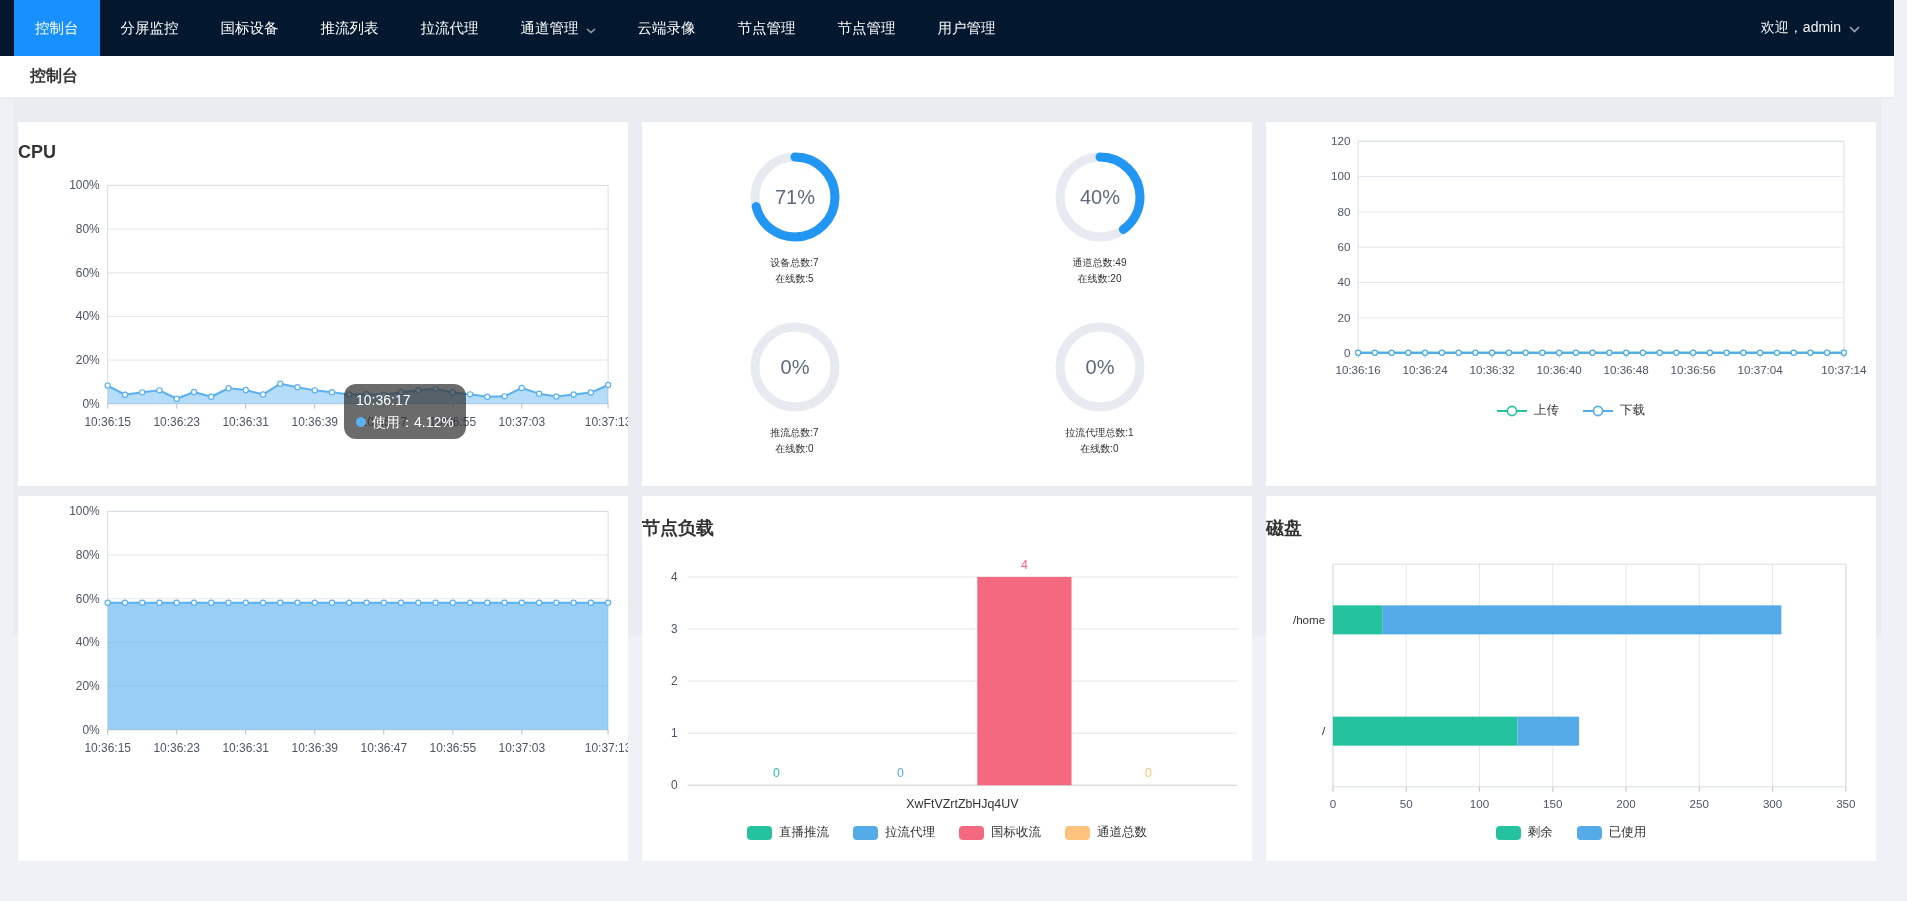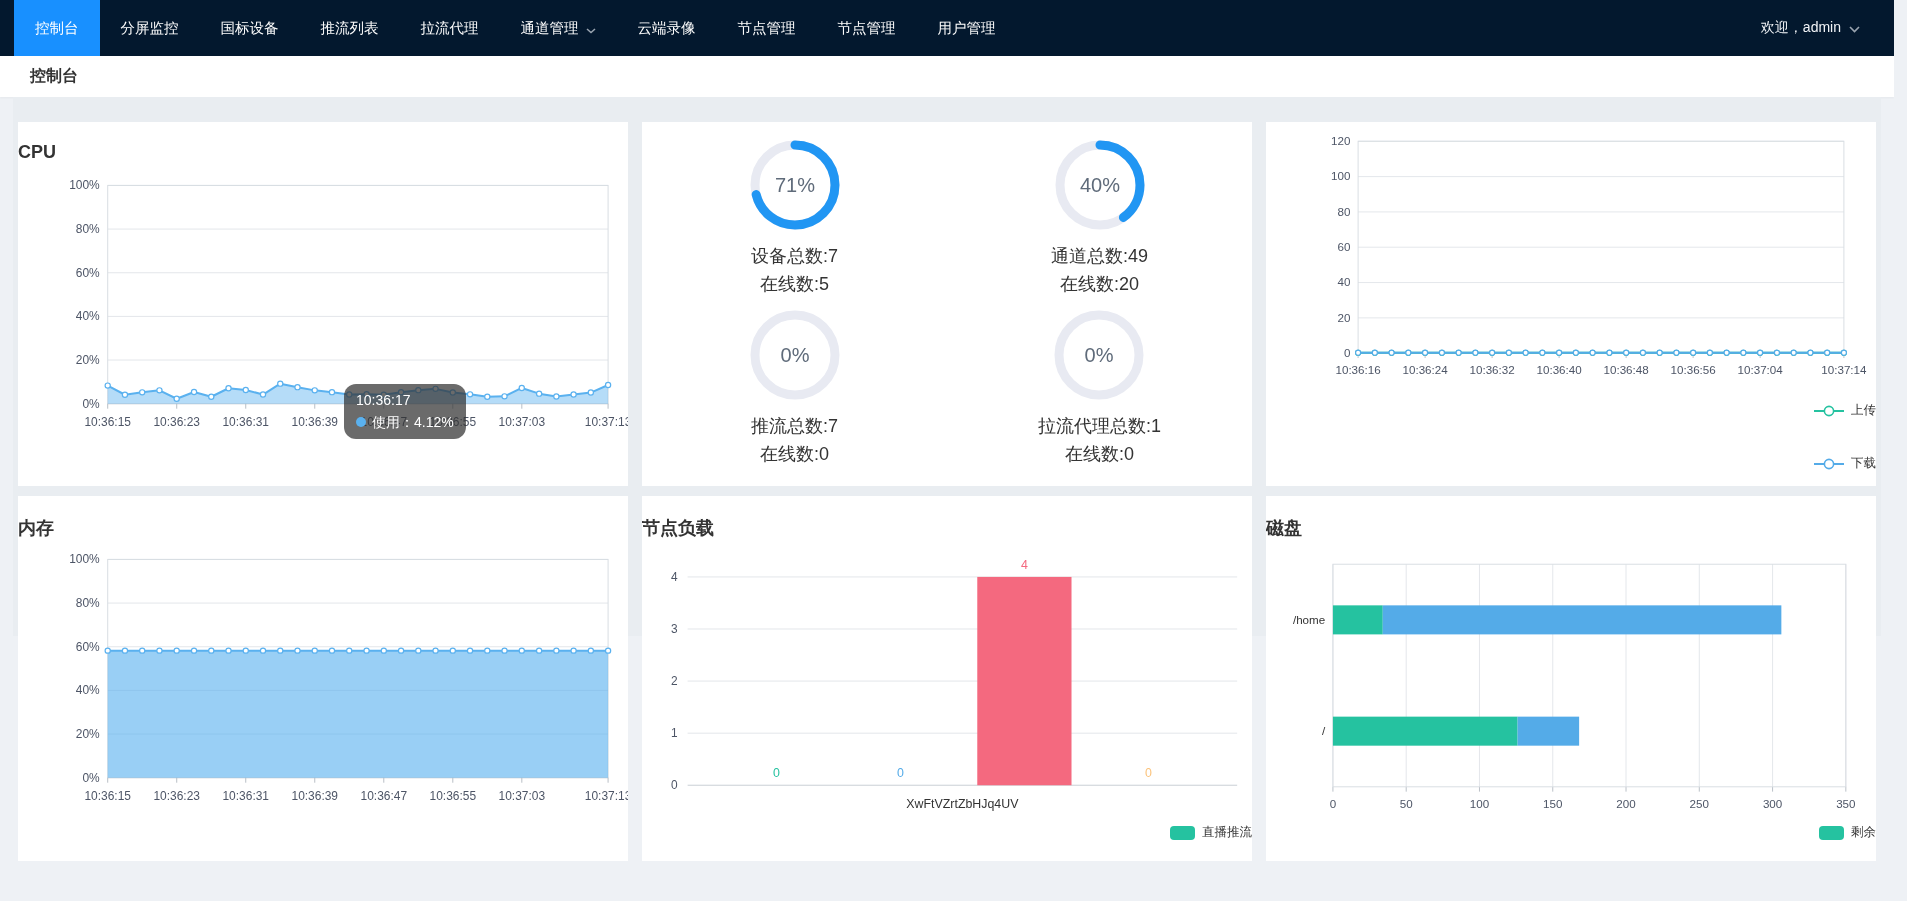--- a/index.html
+++ b/index.html
@@ -29,30 +29,30 @@
 
   
   .content{position:absolute;left:13px;right:13px;top:97px;bottom:0;background:#e9edf1;}
   .grid{display:grid;grid-template-columns:1fr 1fr 1fr;grid-template-rows:364px 365px;
     gap:10px 14px;padding:25px 5px 0 5px;}
   .panel{background:#fff;position:relative;overflow:hidden;}
   .panel-title{padding-top:20px;height:28px;font-size:18px;font-weight:bold;color:#333;}
   .chart-svg{display:block;margin:2px auto 0 auto;}
 
   
-  .legend{margin-top:-12px;display:flex;justify-content:center;align-items:flex-end;gap:36px;flex-direction:column;}
+  .legend{margin-top:-12px;display:flex;justify-content:center;align-items:flex-end;gap:24px;}
   .legend-item{display:flex;align-items:center;gap:7px;cursor:pointer;}
   .legend-item .swatch{width:25px;height:14px;border-radius:4px;display:inline-block;}
   .legend-item .label{font-size:12.5px;color:#333;}
 
   
   .gauge-grid{position:absolute;left:0;right:0;top:10px;bottom:14px;display:grid;
     grid-template-columns:1fr 1fr;grid-template-rows:1fr 1fr;place-items:center;}
   .gauge-cell{display:flex;flex-direction:column;align-items:center;justify-content:center;}
-  .gauge-labels{margin-top:9px;text-align:center;font-size:18px;color:#333;line-height:1.55;}
+  .gauge-labels{margin-top:9px;text-align:center;font-size:10px;color:#333;line-height:1.55;}
 
   
   .tooltip{position:absolute;z-index:5;background:rgba(50,50,50,0.72);border-radius:12px;
     color:#fff;font-size:14px;line-height:1.55;padding:6px 12px;pointer-events:none;white-space:nowrap;}
   .tooltip .dot{display:inline-block;width:10px;height:10px;border-radius:50%;margin-right:6px;}
 </style>
 </head>
 <body>
 
 <div class="app">
@@ -338,21 +338,20 @@
               <svg width="30" height="12" viewBox="0 0 30 12">
                 <line x1="0" y1="6" x2="30" y2="6" stroke="#54abe8" stroke-width="2"></line>
                 <circle cx="15" cy="6" r="4.6" fill="#fff" stroke="#54abe8" stroke-width="1.6"></circle>
               </svg>
               <span class="label">下载</span>
             </div>
           </div>
       </div>
 
       <div class="panel">
-        <div class="panel-title">内存</div>
         <svg class="chart-svg" width="618" height="290" viewBox="0 0 620 290">
             <line x1="90" y1="232" x2="592" y2="232" stroke="#cfd4da" stroke-width="1"></line>
             <text x="82" y="236" text-anchor="end" font-size="12" fill="#4d5566">0%</text>
             <line x1="90" y1="188.2" x2="592" y2="188.2" stroke="#e3e6ea" stroke-width="1"></line>
             <text x="82" y="192.2" text-anchor="end" font-size="12" fill="#4d5566">20%</text>
             <line x1="90" y1="144.4" x2="592" y2="144.4" stroke="#e3e6ea" stroke-width="1"></line>
             <text x="82" y="148.4" text-anchor="end" font-size="12" fill="#4d5566">40%</text>
             <line x1="90" y1="100.6" x2="592" y2="100.6" stroke="#e3e6ea" stroke-width="1"></line>
             <text x="82" y="104.6" text-anchor="end" font-size="12" fill="#4d5566">60%</text>
             <line x1="90" y1="56.80000000000001" x2="592" y2="56.80000000000001" stroke="#e3e6ea" stroke-width="1"></line>

